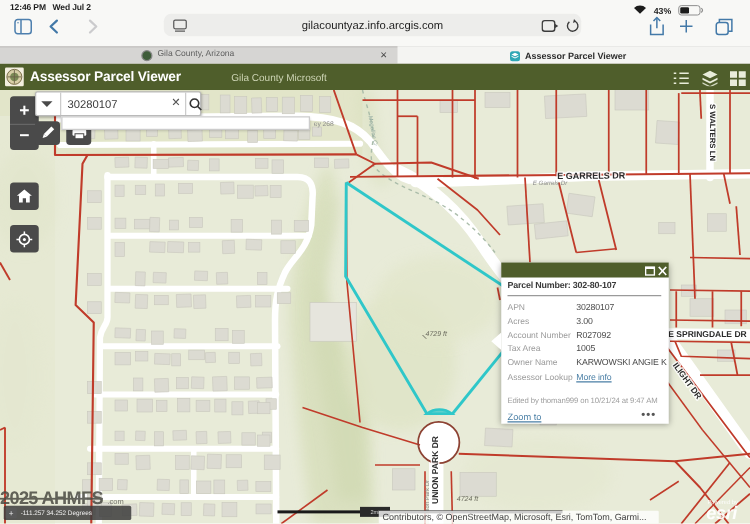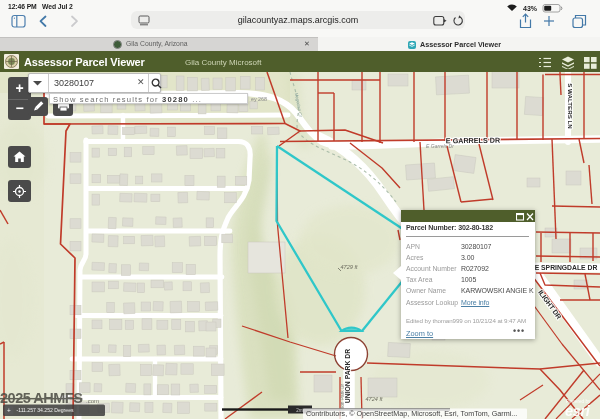--- a/index.html
+++ b/index.html
@@ -326,21 +326,21 @@
   <circle cx="3.4" cy="4.2" r="0.6" fill="#4d7fae"></circle>
   <path d="M34.5,2.5 L29.5,7.2 L34.5,12" fill="none" stroke="#4379a8" stroke-width="1.8" stroke-linecap="round" stroke-linejoin="round"></path>
   <path d="M61,2.5 L66,7.2 L61,12" fill="none" stroke="#cbcbcd" stroke-width="1.8" stroke-linecap="round" stroke-linejoin="round"></path>
 </svg>
 
 <div class="abs" style="left:131px;top:11px;width:334px;height:17.5px;background:#ededeb;border-radius:6px;"></div>
 <svg class="abs" style="left:138px;top:15px;" width="14" height="11" viewBox="0 0 14 11">
   <rect x="1" y="1" width="10" height="7" rx="1.2" fill="none" stroke="#5a5a5a" stroke-width="1"></rect>
   <line x1="2" y1="9.8" x2="10" y2="9.8" stroke="#5a5a5a" stroke-width="1"></line>
 </svg>
-<div class="abs" style="left:131px;top:14.5px;width:334px;text-align:center;font-size:9px;color:#1e1e1e;">gilacountyaz.maps.arcgis.com</div>
+<div class="abs" style="left:131px;top:14.5px;width:334px;text-align:center;font-size:9px;color:#1e1e1e;">gilacountyaz.info.arcgis.com</div>
 <svg class="abs" style="left:433px;top:15px;" width="32" height="12" viewBox="0 0 32 12">
   <rect x="0.8" y="1.5" width="10" height="8.5" rx="2" fill="none" stroke="#3c3c3c" stroke-width="1.1"></rect>
   <path d="M10.8,4 L13.6,5.8 L10.8,7.6" fill="#3c3c3c"></path>
   <path d="M27,2 A4.2,4.2 0 1 1 22.5,2.5" fill="none" stroke="#3c3c3c" stroke-width="1.1"></path>
   <path d="M26.2,0.2 L28,2.2 L25.4,3.4 Z" fill="#3c3c3c"></path>
 </svg>
 
 <svg class="abs" style="left:518px;top:12.5px;" width="75" height="17" viewBox="0 0 75 17">
   <g stroke="#4379a8" stroke-width="1.2" fill="none">
     <path d="M2.5,6.5 L2.5,14.5 L12.5,14.5 L12.5,6.5"></path>
@@ -433,31 +433,30 @@
   </g>
 </svg>
 <div class="abs" style="left:53px;top:96.5px;width:20px;height:19px;background:#4a4a4a;border-radius:3px;"></div>
 <svg class="abs" style="left:56.5px;top:100px;" width="13" height="12" viewBox="0 0 13 12">
   <rect x="3" y="0.5" width="7" height="3" fill="#fff"></rect>
   <rect x="1" y="3.5" width="11" height="5" rx="1" fill="#fff"></rect>
   <rect x="3" y="7" width="7" height="4" fill="#fff" stroke="#4a4a4a" stroke-width="0.8"></rect>
 </svg>
 
 <div class="abs" style="left:49px;top:92.5px;width:199px;height:11.5px;background:#fff;border:0.5px solid #ccc;box-shadow:0 1px 2px rgba(0,0,0,0.2);"></div>
-<div class="abs" style="left:53px;top:94.5px;font-size:7.6px;letter-spacing:1.15px;color:#6e6e6e;white-space:nowrap;">Show search results for <b style="color:#3a3a3a">30280</b> ...</div>
 
 <div class="abs" style="left:401px;top:210px;width:133.5px;height:129px;background:#fff;box-shadow:0 1px 5px rgba(0,0,0,0.35);"></div>
 <div class="abs" style="left:393px;top:266px;width:0;height:0;border-top:7.5px solid transparent;border-bottom:7.5px solid transparent;border-right:8px solid #fff;"></div>
 <div class="abs" style="left:401px;top:210px;width:133.5px;height:12px;background:#4f5e2b;"></div>
 <svg class="abs" style="left:516px;top:212.5px;" width="18" height="8" viewBox="0 0 18 8">
   <rect x="0.5" y="0.5" width="7" height="6.5" fill="none" stroke="#fff" stroke-width="1.1"></rect>
   <line x1="0.5" y1="1.3" x2="7.5" y2="1.3" stroke="#fff" stroke-width="1.6"></line>
   <path d="M11,0.5 L17,7 M17,0.5 L11,7" stroke="#fff" stroke-width="1.25"></path>
 </svg>
-<div class="abs" style="left:406px;top:224px;font-size:7.1px;font-weight:bold;color:#3a3a3a;letter-spacing:-0.15px;">Parcel Number: 302-80-182</div>
+<div class="abs" style="left:406px;top:224px;font-size:7.1px;font-weight:bold;color:#3a3a3a;letter-spacing:-0.15px;">Parcel Number: 302-80-107</div>
 <div class="abs" style="left:406px;top:236px;width:123px;height:0;border-top:1px solid #9a9a9a;"></div>
 <div class="abs" style="left:406px;top:240.5px;font-size:6.8px;color:#9a9a9a;line-height:11.2px;">
 APN<br>Acres<br>Account Number<br>Tax Area<br>Owner Name<br>Assessor Lookup
 </div>
 <div class="abs" style="left:461px;top:240.5px;font-size:7px;color:#4a4a4a;line-height:11.2px;letter-spacing:-0.1px;white-space:nowrap;">
 30280107<br>3.00<br>R027092<br>1005<br>KARWOWSKI ANGIE K<br><span style="color:#4a7fa5;text-decoration:underline;">More info</span>
 </div>
 <div class="abs" style="left:406px;top:316.5px;width:126px;overflow:hidden;white-space:nowrap;font-size:6.2px;color:#9e9e9e;letter-spacing:-0.1px;">Edited by thoman999 on 10/21/24 at 9:47 AM</div>
 <div class="abs" style="left:406px;top:328.5px;font-size:7.4px;color:#4a7fa5;text-decoration:underline;">Zoom to</div>
 <div class="abs" style="left:513px;top:326px;font-size:9px;font-weight:bold;color:#555;letter-spacing:0.8px;">•••</div>

